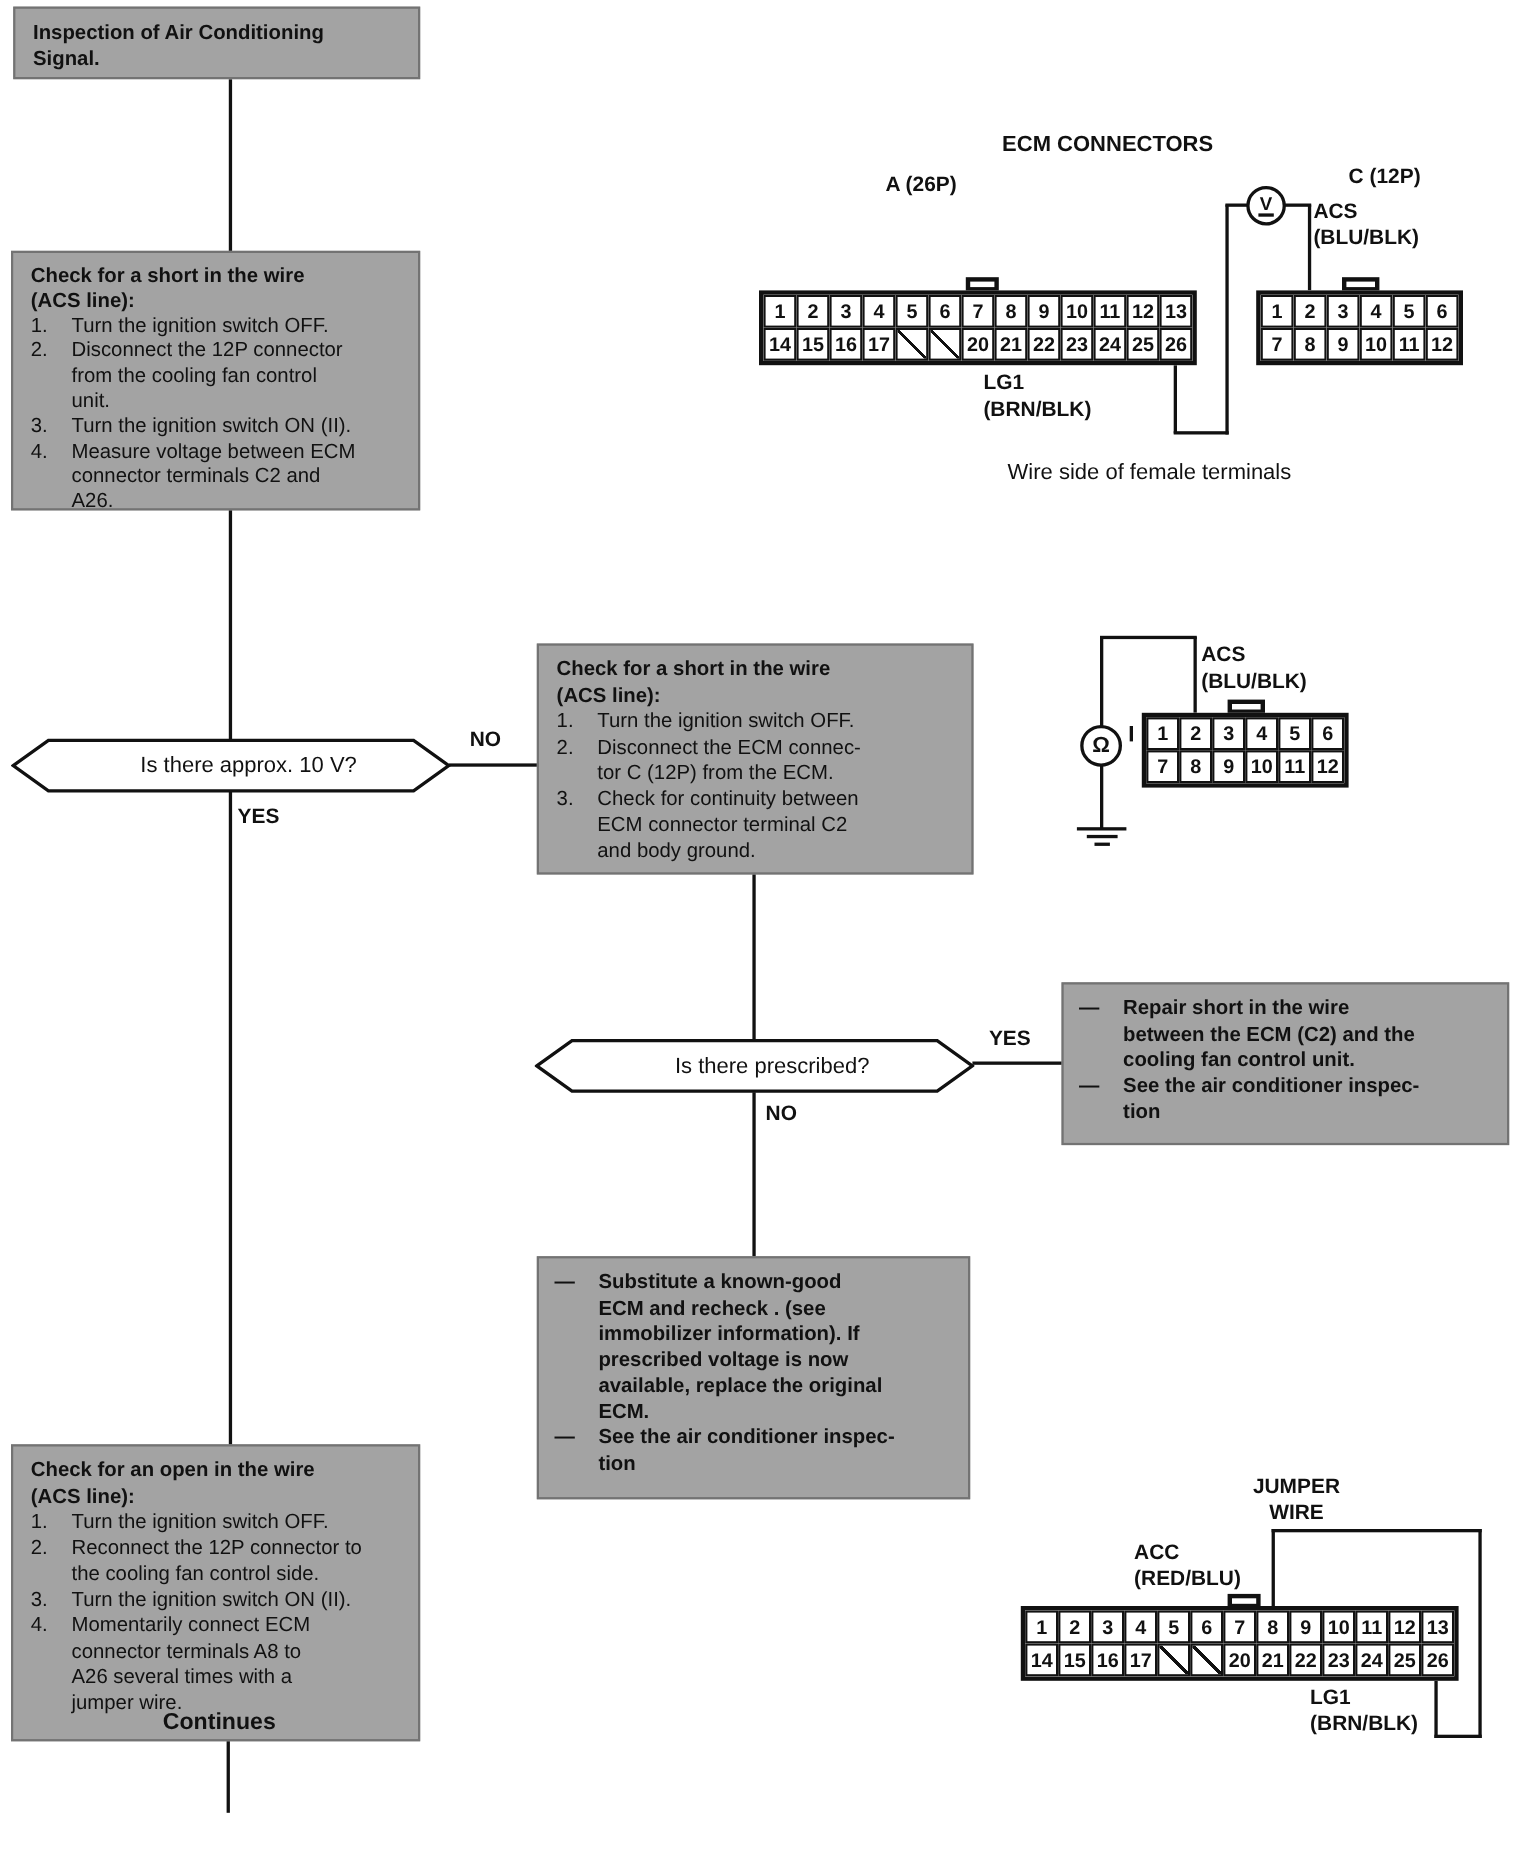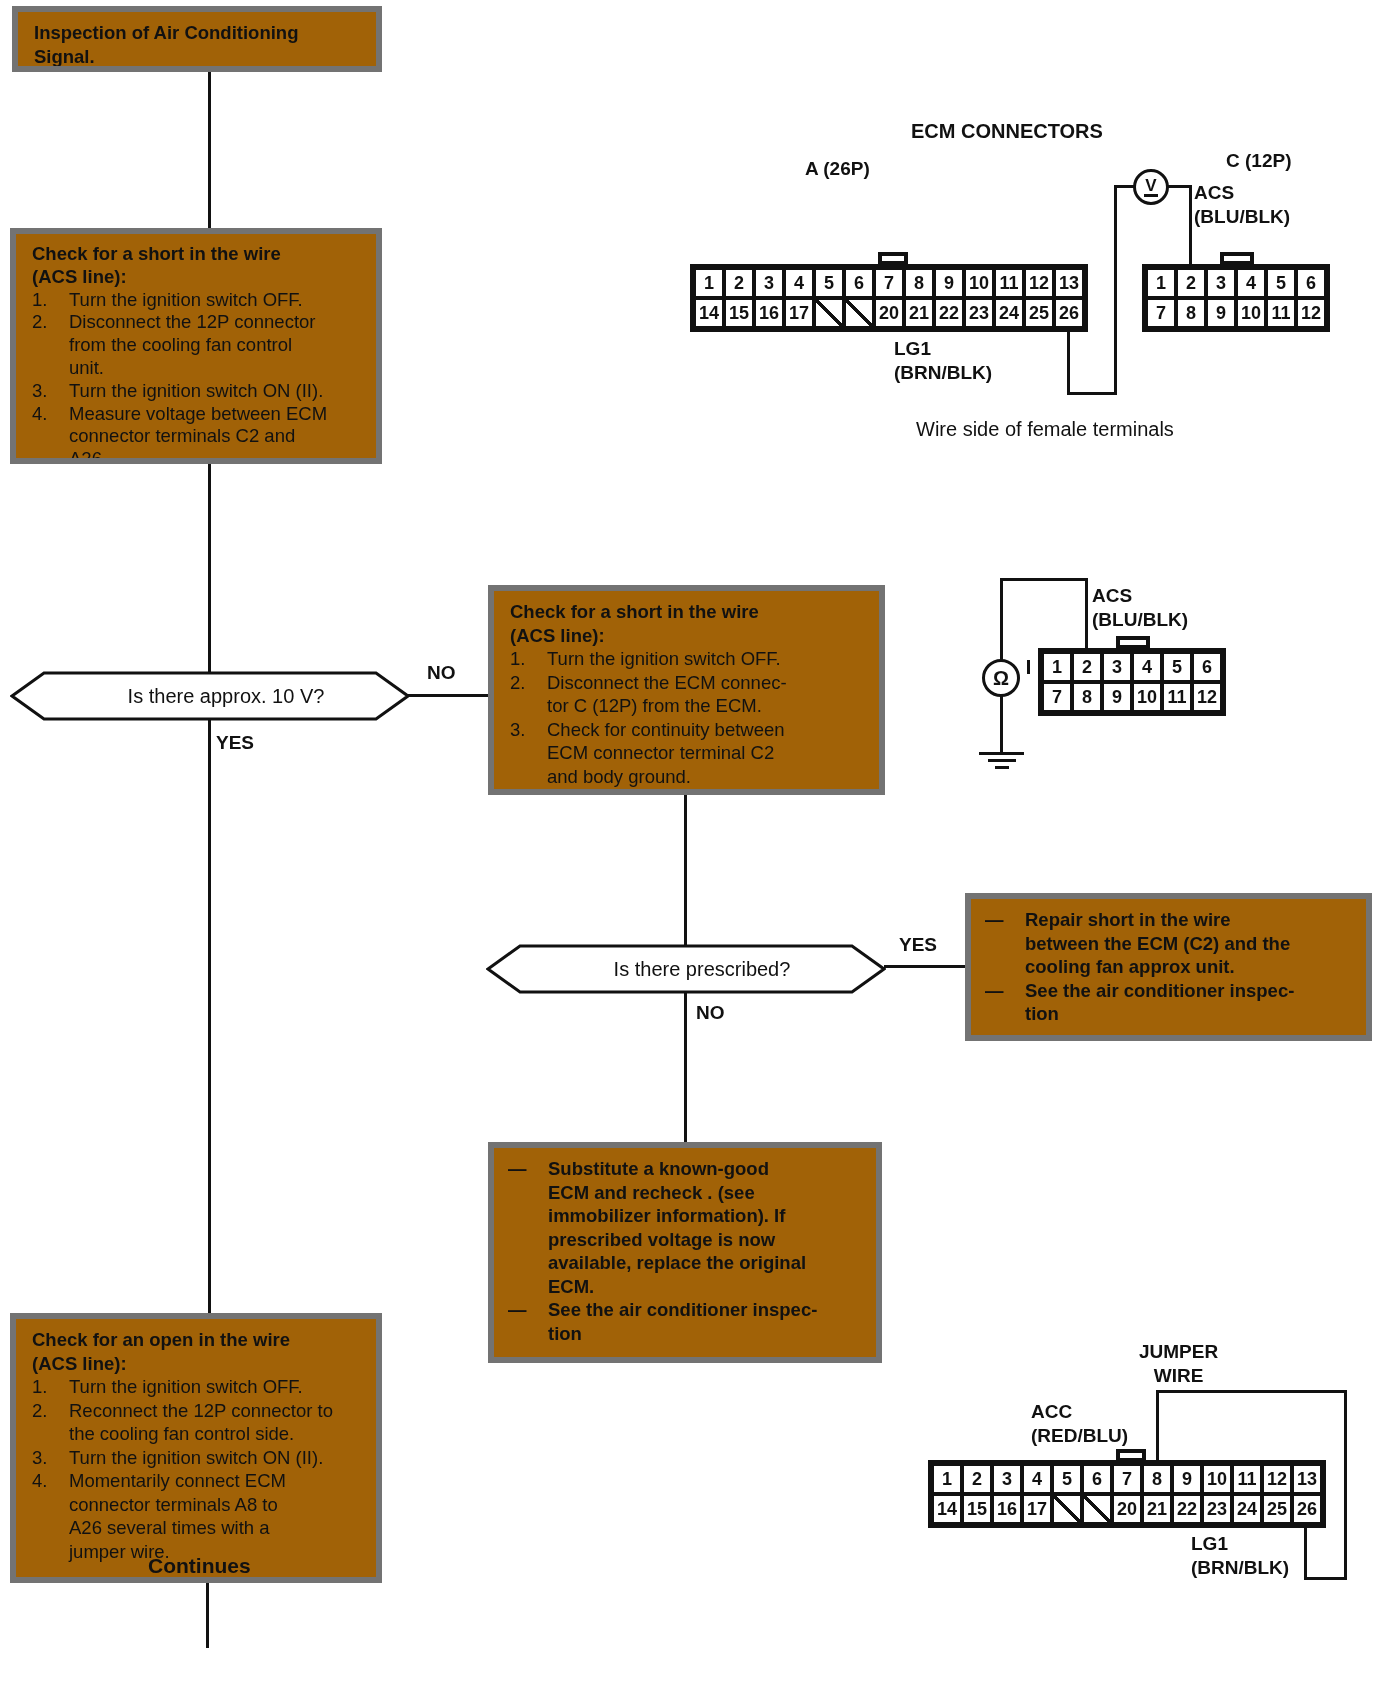--- a/index.html
+++ b/index.html
@@ -1,18 +1,18 @@
 <!DOCTYPE html>
 <html><head>
 <meta charset="utf-8">
 <style>
   html,body{margin:0;padding:0;background:#fff;}
   .page{position:relative;width:1376px;height:1690px;background:#fff;overflow:hidden;
         font-family:"Liberation Sans","DejaVu Sans",sans-serif;color:#111;}
-  .box{position:absolute;border:6px solid #737373;background:#a16207;box-sizing:border-box;
+  .box{position:absolute;border:2px solid #737373;background:#a3a3a3;box-sizing:border-box;
        padding:9px 10px 6px 16px;font-size:18.5px;line-height:23.5px;overflow:hidden;}
   .heading{font-weight:bold;white-space:pre-line;}
   .step{display:flex;}
   .step .num{width:37px;flex:none;}
   .step .txt{white-space:pre-line;}
   .dash-item{display:flex;font-weight:bold;}
   .dash-item .dash{width:40px;flex:none;padding-left:4px;}
   .dash-item .txt{white-space:pre-line;}
   .wire{position:absolute;background:#111;}
   .lbl{position:absolute;font-weight:bold;font-size:19px;line-height:24px;white-space:pre-line;}
@@ -111,21 +111,21 @@
     <div class="dtext">Is there prescribed?</div>
   </div>
   <div class="lbl" style="left:899px;top:933px;">YES</div>
   <div class="lbl" style="left:696px;top:1001px;">NO</div>
 
   <div class="box" style="left:965px;top:893px;width:407px;height:148px;padding-left:10px;">
     <div class="dash-item">
       <span class="dash">—</span>
       <span class="txt">Repair short in the wire
 between the ECM (C2) and the
-cooling fan approx unit.</span>
+cooling fan control unit.</span>
     </div>
     <div class="dash-item">
       <span class="dash">—</span>
       <span class="txt">See the air conditioner inspec-
 tion</span>
     </div>
   </div>
 
   <div class="box" style="left:488px;top:1142px;width:394px;height:221px;padding-left:10px;">
     <div class="dash-item">

